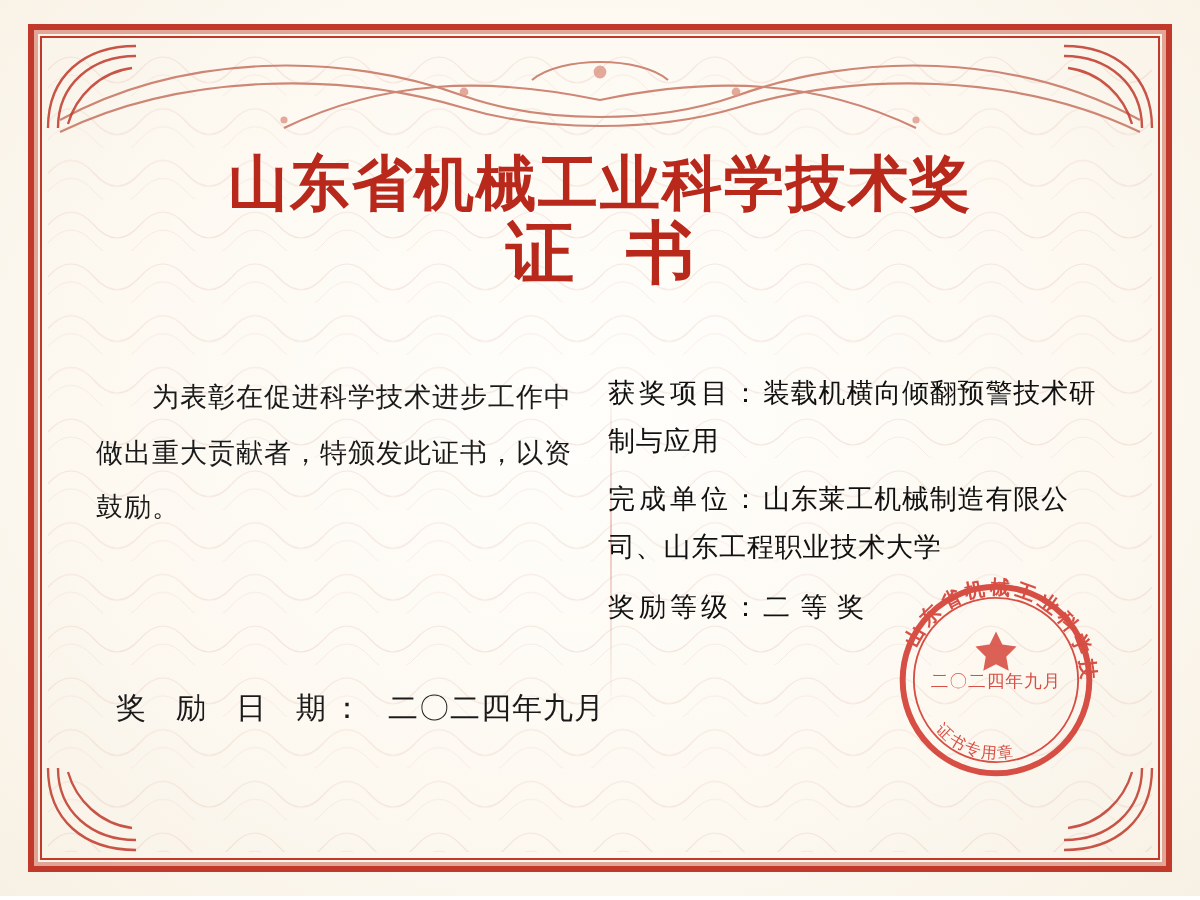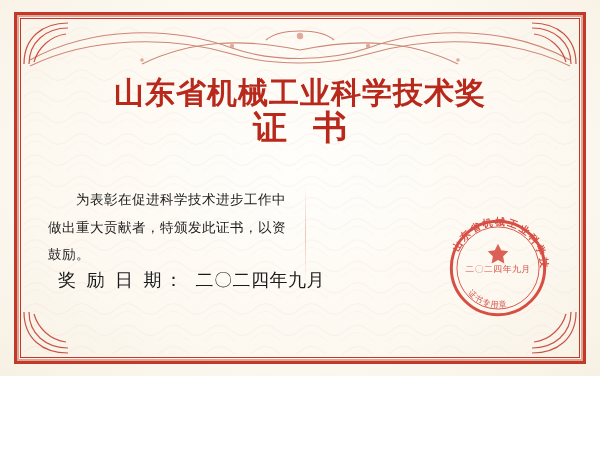--- a/index.html
+++ b/index.html
@@ -10,21 +10,21 @@
     width: 600px;
     height: 450px;
     background: #ffffff;
     font-family: "Liberation Serif", serif;
     overflow: hidden;
   }
 
   #certificate {
     position: relative;
     width: 600px;
-    height: 376px;
+    height: 448px;
     background: #5eead4;
     box-sizing: border-box;
   }
 
   
   .page-bg {
     position: absolute;
     inset: 0;
     background:
       radial-gradient(ellipse at 50% 45%, #fffefb 0%, #fdf9f1 60%, #f7f0e4 100%);
@@ -133,22 +133,22 @@
   .para {
     font-family: "DejaVu Serif", "Liberation Serif", serif;
     font-size: 13.5px;
     color: #1a1a1a;
     line-height: 2.05;
     text-indent: 28px;
     letter-spacing: .5px;
   }
 
   .meta-row {
-    font-family: Liberation Serif, serif;
-    font-size: 18px;
+    font-family: Liberation Mono, monospace;
+    font-size: 15px;
     color: #1a1a1a;
     letter-spacing: .5px;
     display: flex;
     align-items: center;
     margin-top: 14px;
   }
   .meta-label {
     letter-spacing: 3px;
     white-space: nowrap;
   }
@@ -292,20 +292,31 @@
       <div class="left-meta">
         <div class="meta-row">
           <span class="meta-label">奖 励 日 期：</span>
           <span class="meta-value">二〇二四年九月</span>
         </div>
         <div class="meta-row">
         </div>
       </div>
     </div>
 
+    <div class="col-right">
+      <div class="field">
+        <span class="fl">获奖项目：</span><span class="fv">装载机横向倾翻预警技术研制与应用</span>
+      </div>
+      <div class="field">
+        <span class="fl">完成单位：</span><span class="fv">山东莱工机械制造有限公司、山东工程职业技术大学</span>
+      </div>
+      <div class="field">
+        <span class="fl">奖励等级：</span><span class="fv">二 等 奖</span>
+      </div>
+    </div>
   </div>
 
   <div class="seal">
     <svg viewBox="0 0 120 120">
       <defs>
         <path id="sealArc" d="M 60,60 m -46,0 a 46,46 0 1,1 92,0"></path>
         <path id="sealArcTop" d="M 14,60 a 46,46 0 1,1 92,0"></path>
         <path id="sealArcBottom" d="M 18,60 a 42,42 0 1,0 84,0"></path>
       </defs>
       <g opacity="0.82">

